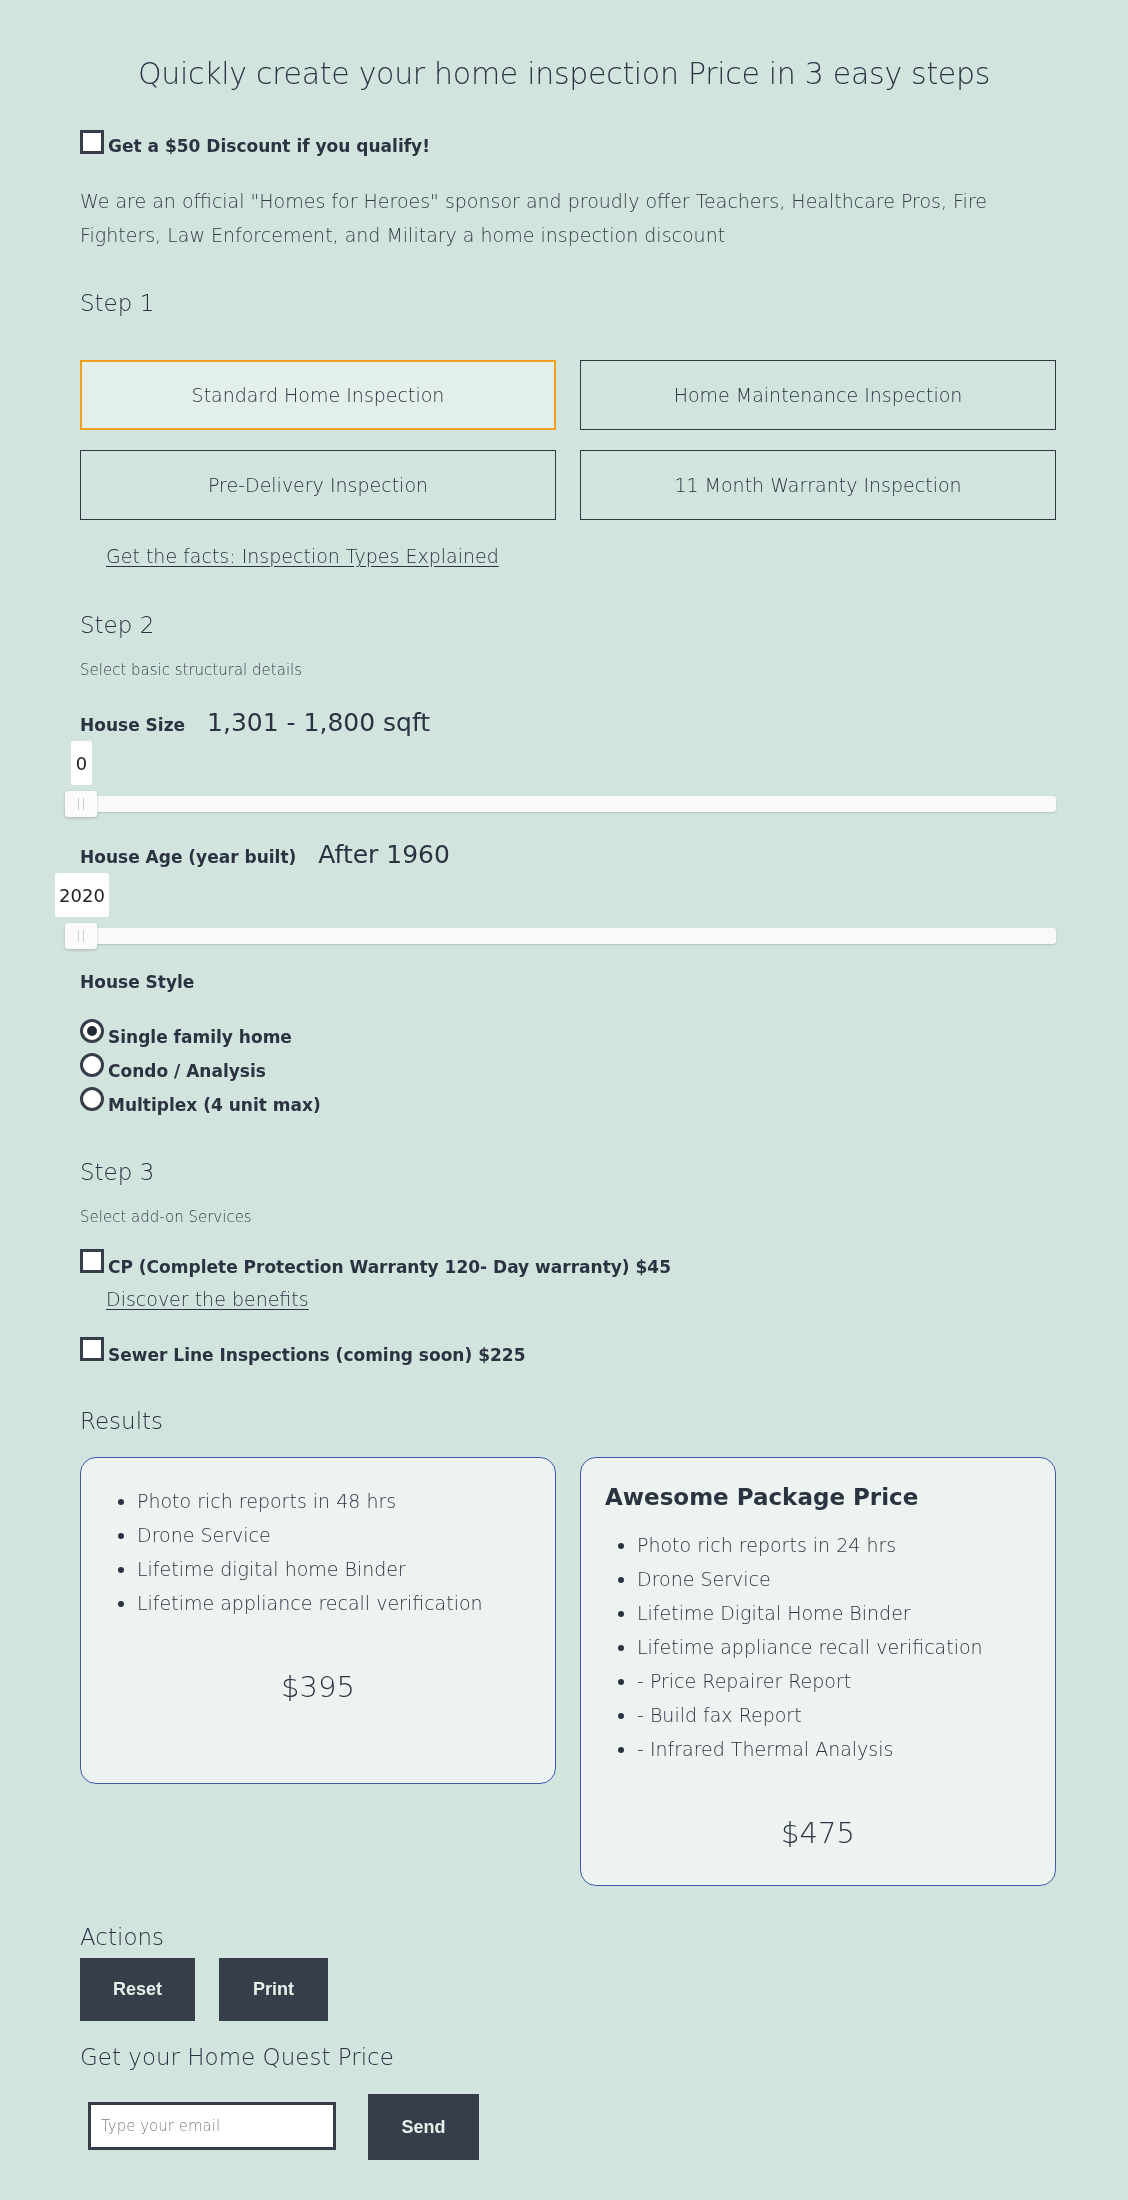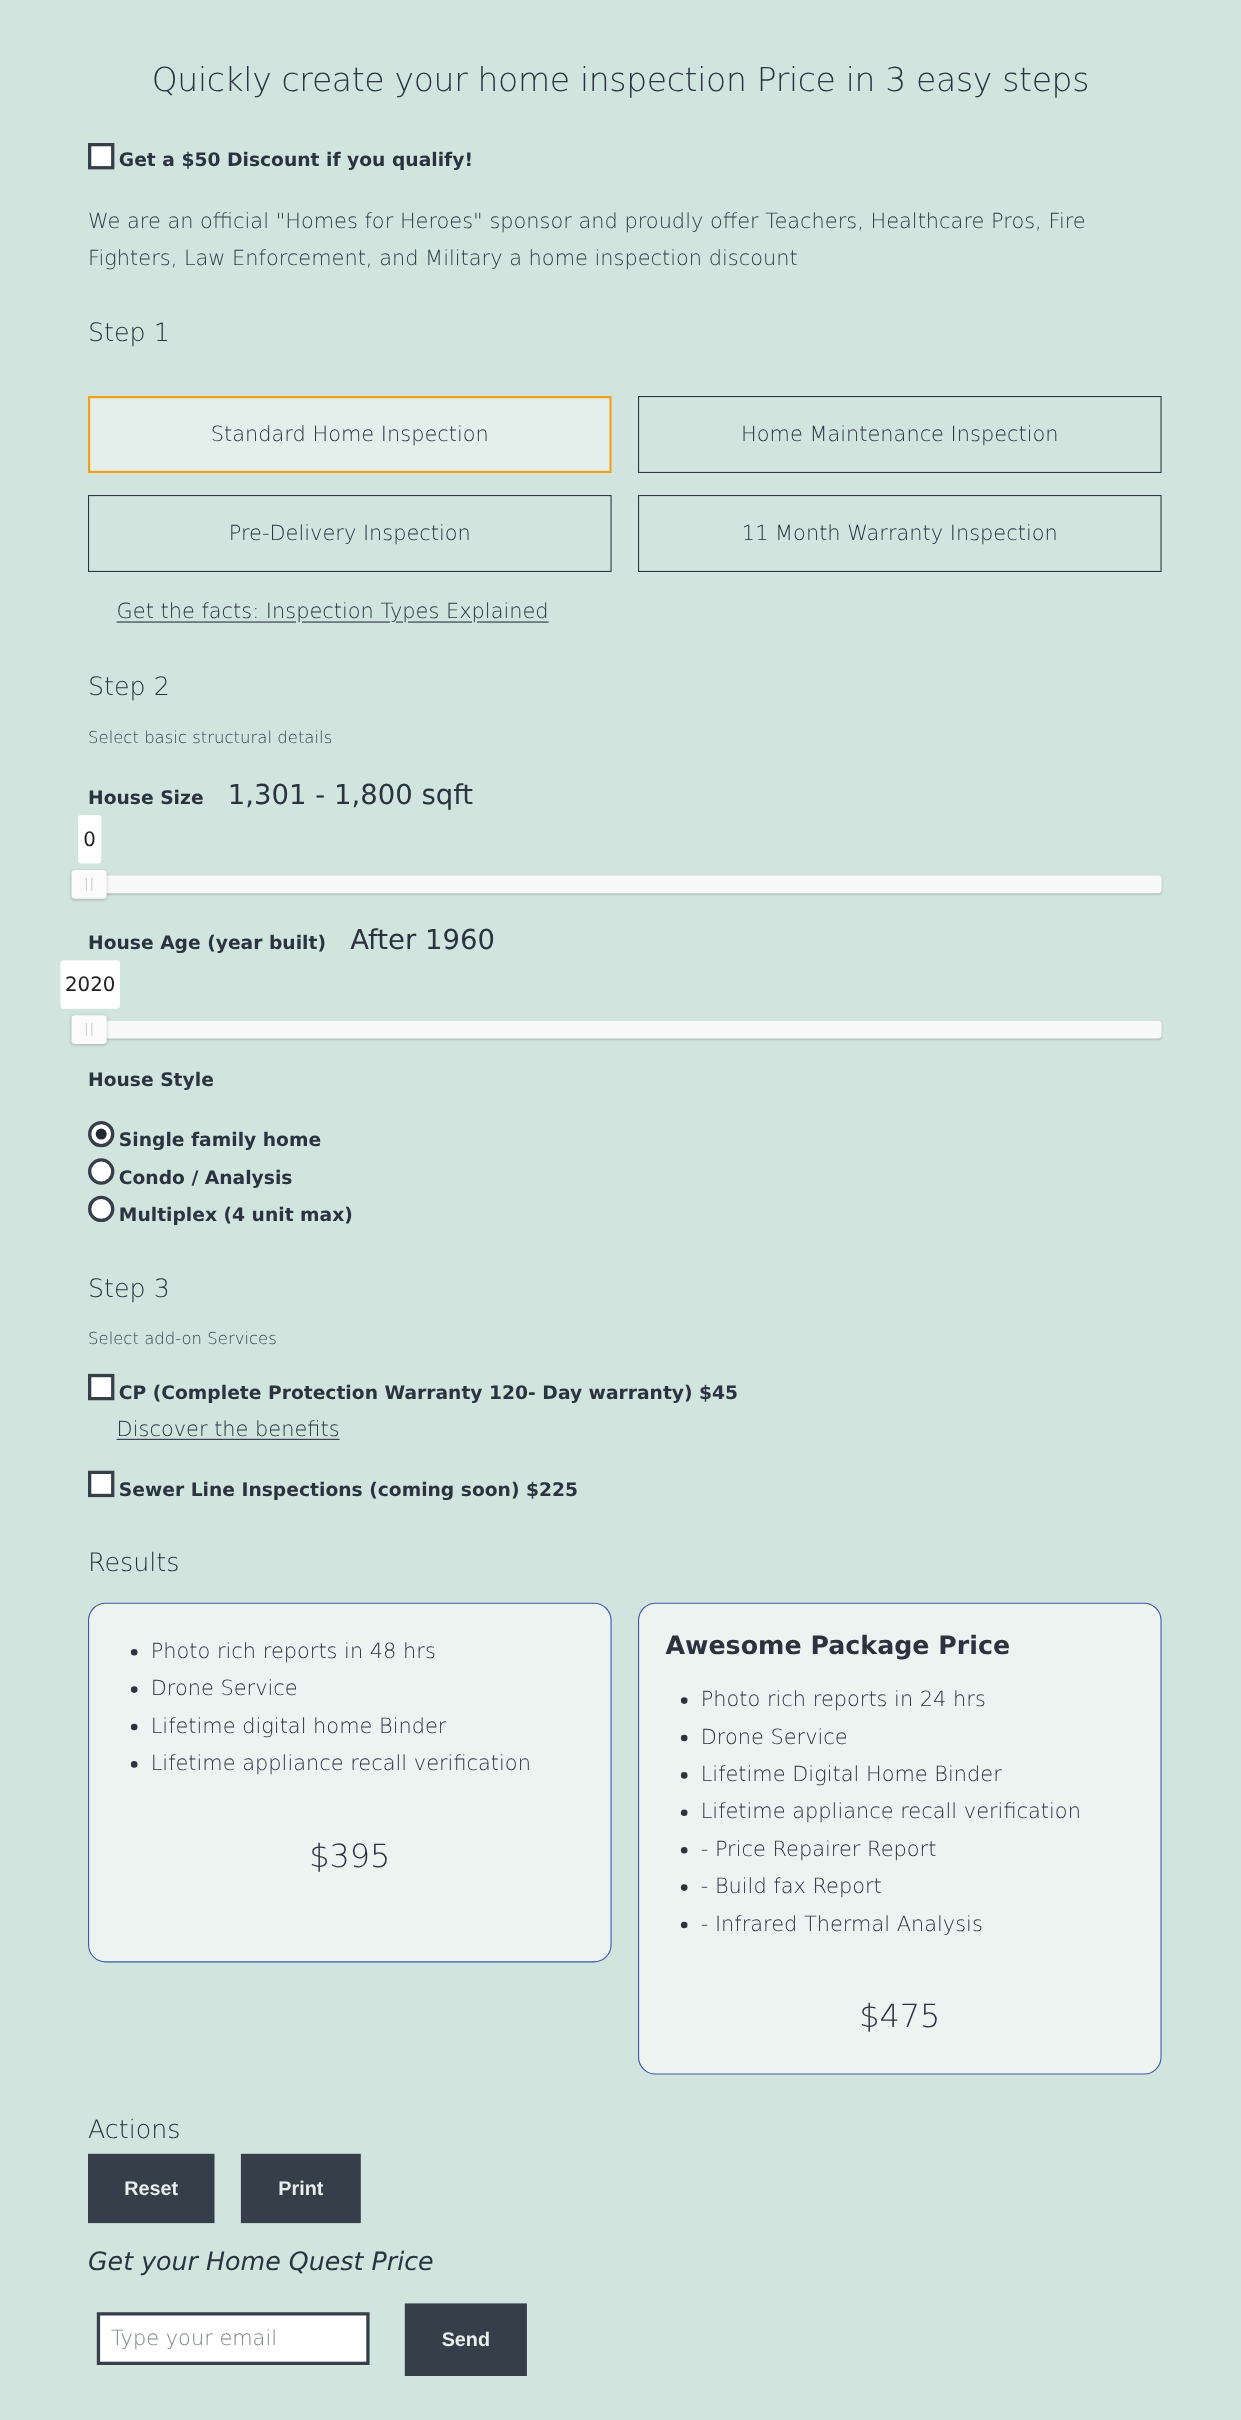--- a/index.html
+++ b/index.html
@@ -81,21 +81,21 @@
     .card ul { list-style: disc; padding-left: 32px; }
     .card li { font-size: 19px; line-height: 34px; color: #2b3240; font-weight: 300; }
     .card .price { text-align: center; font-size: 29px; font-weight: 300; color: #2b3240; }
     .dark-btn {
       background: #363e4a; color: #e8f0ec; font-weight: bold; font-size: 18px;
       display: flex; align-items: center; justify-content: center; border: none; cursor: pointer;
     }
     .email {
       left: 88px; top: 2102px; width: 248px; height: 48px;
       border: 3px solid #363e4a; background: #fff;
-      font-size: 19px; padding: 0 10px; color: #2b3240; font-family: "DejaVu Sans", sans-serif;
+      font-size: 15px; padding: 0 10px; color: #2b3240; font-family: "DejaVu Sans", sans-serif;
       font-weight: 300;
     }
     .email::placeholder { color: #7b818a; }
   </style>
 </head>
 <body>
 
 <div class="abs title">Quickly create your home inspection Price in 3 easy steps</div>
 
 <div class="abs discount">
@@ -181,15 +181,15 @@
     <li>- Build fax Report</li>
     <li>- Infrared Thermal Analysis</li>
   </ul>
   <div class="price" style="margin-top:50px;">$475</div>
 </div>
 
 <div class="abs step-h" style="top:1924px;">Actions</div>
 <button class="abs dark-btn" style="left:80px; top:1958px; width:115px; height:63px;">Reset</button>
 <button class="abs dark-btn" style="left:219px; top:1958px; width:109px; height:63px;">Print</button>
 
-<div class="abs step-h" style="top:2044px;font-style:italic;">Get your Home Quest Price</div>
+<div class="abs step-h" style="top:2044px;">Get your Home Quest Price</div>
 <input class="abs email" type="text" placeholder="Type your email" style="">
 <button class="abs dark-btn" style="left:368px; top:2094px; width:111px; height:66px;">Send</button>
 
 </body></html>

